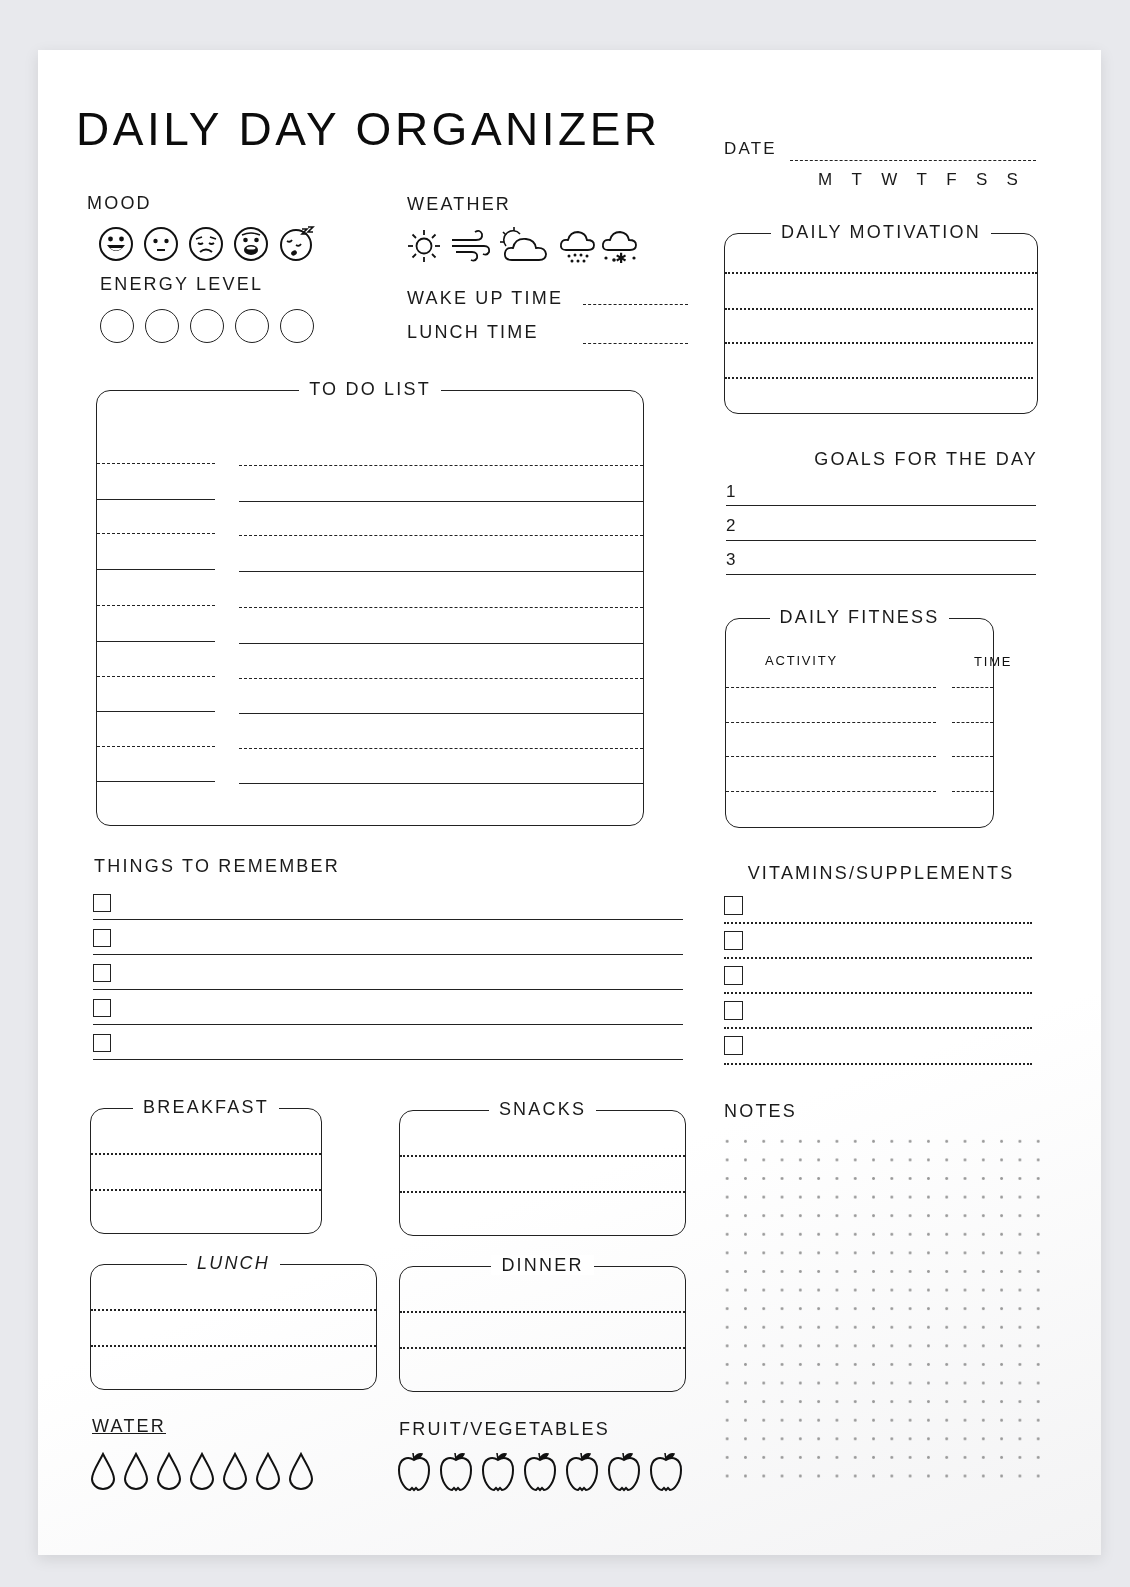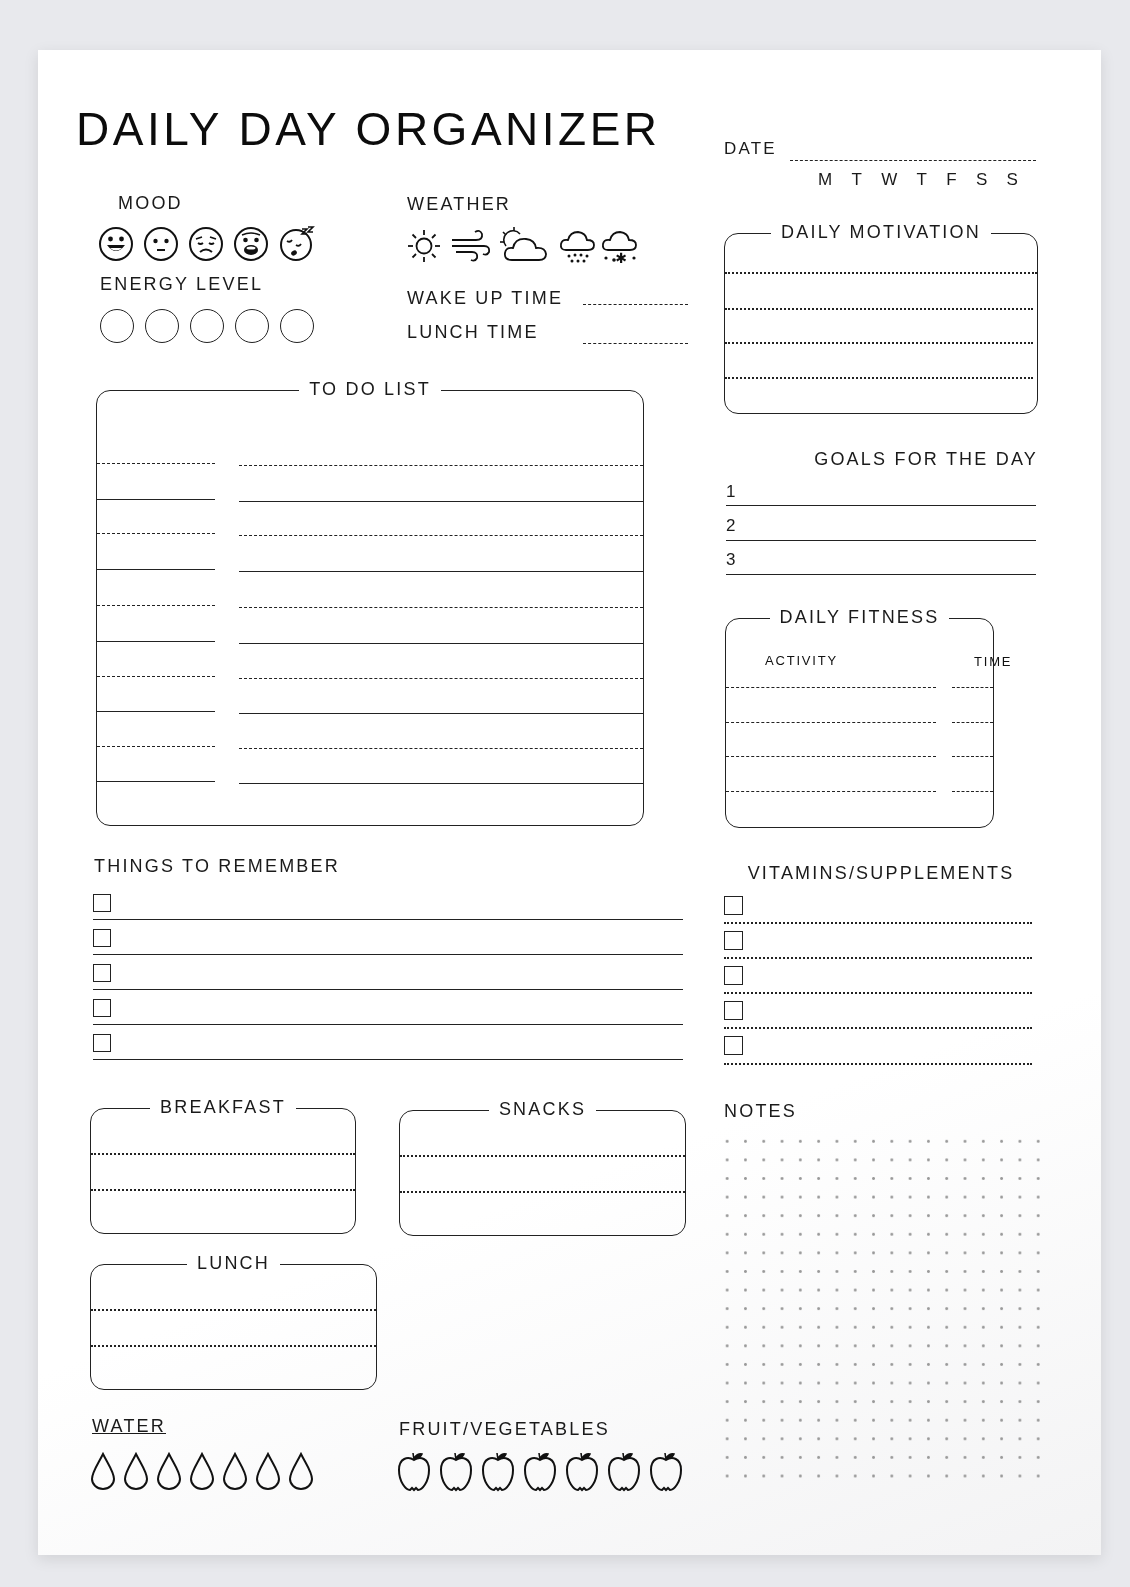--- a/index.html
+++ b/index.html
@@ -43,21 +43,21 @@
   <div class="abs" style="left:780px;top:120px;width:200px;display:flex;justify-content:space-between;">
     <span class="lbl" style="font-size:17px;letter-spacing:0;">M</span>
     <span class="lbl" style="font-size:17px;letter-spacing:0;">T</span>
     <span class="lbl" style="font-size:17px;letter-spacing:0;">W</span>
     <span class="lbl" style="font-size:17px;letter-spacing:0;">T</span>
     <span class="lbl" style="font-size:17px;letter-spacing:0;">F</span>
     <span class="lbl" style="font-size:17px;letter-spacing:0;">S</span>
     <span class="lbl" style="font-size:17px;letter-spacing:0;">S</span>
   </div>
 
-  <div class="abs lbl" style="left:80px;top:143px;">MOOD</div>
+  <div class="abs lbl" style="left:49px;top:143px;">MOOD</div>
   <div class="abs" style="left:60px;top:176px;width:230px;height:38px;">
     <svg class="icon" style="left:0;top:0;" width="36" height="36" viewBox="0 0 36 36">
       <circle cx="18" cy="18" r="16" fill="none" stroke="#111" stroke-width="2"></circle>
       <circle cx="12.5" cy="13" r="2.4" fill="#111"></circle>
         <circle cx="23.5" cy="13" r="2.4" fill="#111"></circle>
       <path d="M9 19 Q18 31 27 19 Z" fill="#111"></path>
         <path d="M12 22 Q18 27 24 22" fill="#fff"></path>
     </svg>
     <svg class="icon" style="left:45px;top:0;" width="36" height="36" viewBox="0 0 36 36">
       <circle cx="18" cy="18" r="16" fill="none" stroke="#111" stroke-width="2"></circle>
@@ -231,35 +231,40 @@
     <div class="checkbox" style="left:0;top:35px;width:19px;height:19px;"></div>
     <div class="dot-line" style="left:0;right:0;top:61px;"></div>
     <div class="checkbox" style="left:0;top:70px;width:19px;height:19px;"></div>
     <div class="dot-line" style="left:0;right:0;top:96px;"></div>
     <div class="checkbox" style="left:0;top:105px;width:19px;height:19px;"></div>
     <div class="dot-line" style="left:0;right:0;top:131px;"></div>
     <div class="checkbox" style="left:0;top:140px;width:19px;height:19px;"></div>
     <div class="dot-line" style="left:0;right:0;top:167px;"></div>
   </div>
 
-  <div class="box" style="left:52px;top:1058px;width:266px;height:126px;">
+  <div class="box" style="left:52px;top:1058px;width:232px;height:126px;">
     <div class="box-title lbl"><span>BREAKFAST</span></div>
     <div class="dot-line" style="left:0;right:0;top:44px;"></div>
     <div class="dot-line" style="left:0;right:0;top:80px;"></div>
   </div>
   <div class="box" style="left:361px;top:1060px;width:287px;height:126px;">
     <div class="box-title lbl"><span>SNACKS</span></div>
     <div class="dot-line" style="left:0;right:0;top:44px;"></div>
     <div class="dot-line" style="left:0;right:0;top:80px;"></div>
   </div>
-  <div class="box" style="left:52px;top:1214px;width:287px;height:126px;">
+  <div class="box" style="left:52px;top:1214px;width:287px;height:126px;font-style:italic;">
     <div class="box-title lbl"><span>LUNCH</span></div>
     <div class="dot-line" style="left:0;right:0;top:44px;"></div>
     <div class="dot-line" style="left:0;right:0;top:80px;"></div>
   </div>
+  <div class="box" style="left:361px;top:1216px;width:287px;height:126px;">
+    <div class="box-title lbl"><span>DINNER</span></div>
+    <div class="dot-line" style="left:0;right:0;top:44px;"></div>
+    <div class="dot-line" style="left:0;right:0;top:80px;"></div>
+  </div>
 
   <div class="abs lbl" style="left:686px;top:1051px;width:314px;text-align:left;">NOTES</div>
   <div class="notes-grid" style="left:680px;top:1082px;width:326px;height:354px;"></div>
 
   <div class="abs lbl" style="left:54px;top:1366px;text-decoration:underline;">WATER</div>
   <div class="abs" style="left:52px;top:1402px;width:230px;height:40px;">
     <svg class="icon" style="left:0;top:0;" width="26" height="38" viewBox="0 0 26 38">
         <path d="M13 2 C8 12 2 20 2 27 A11 10 0 0 0 24 27 C24 20 18 12 13 2 Z" fill="none" stroke="#111" stroke-width="2"></path>
       </svg>
     <svg class="icon" style="left:33px;top:0;" width="26" height="38" viewBox="0 0 26 38">

